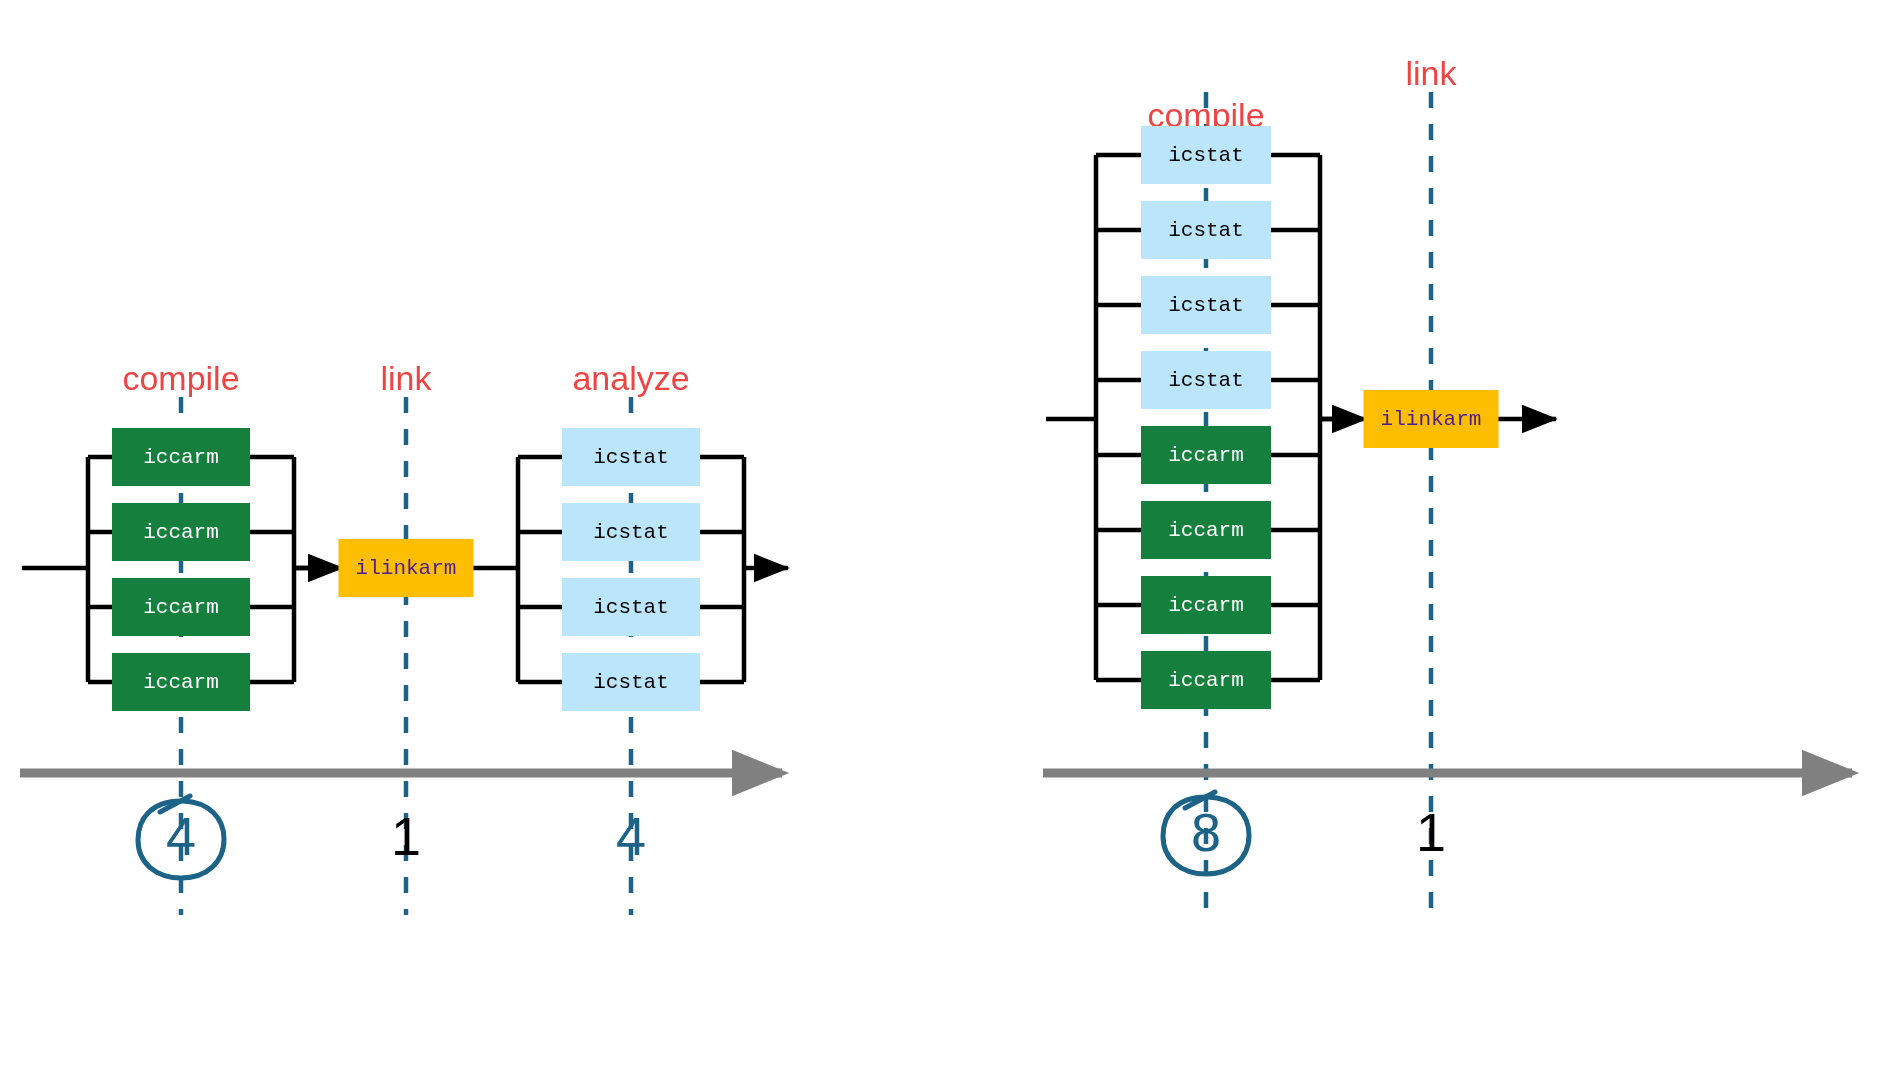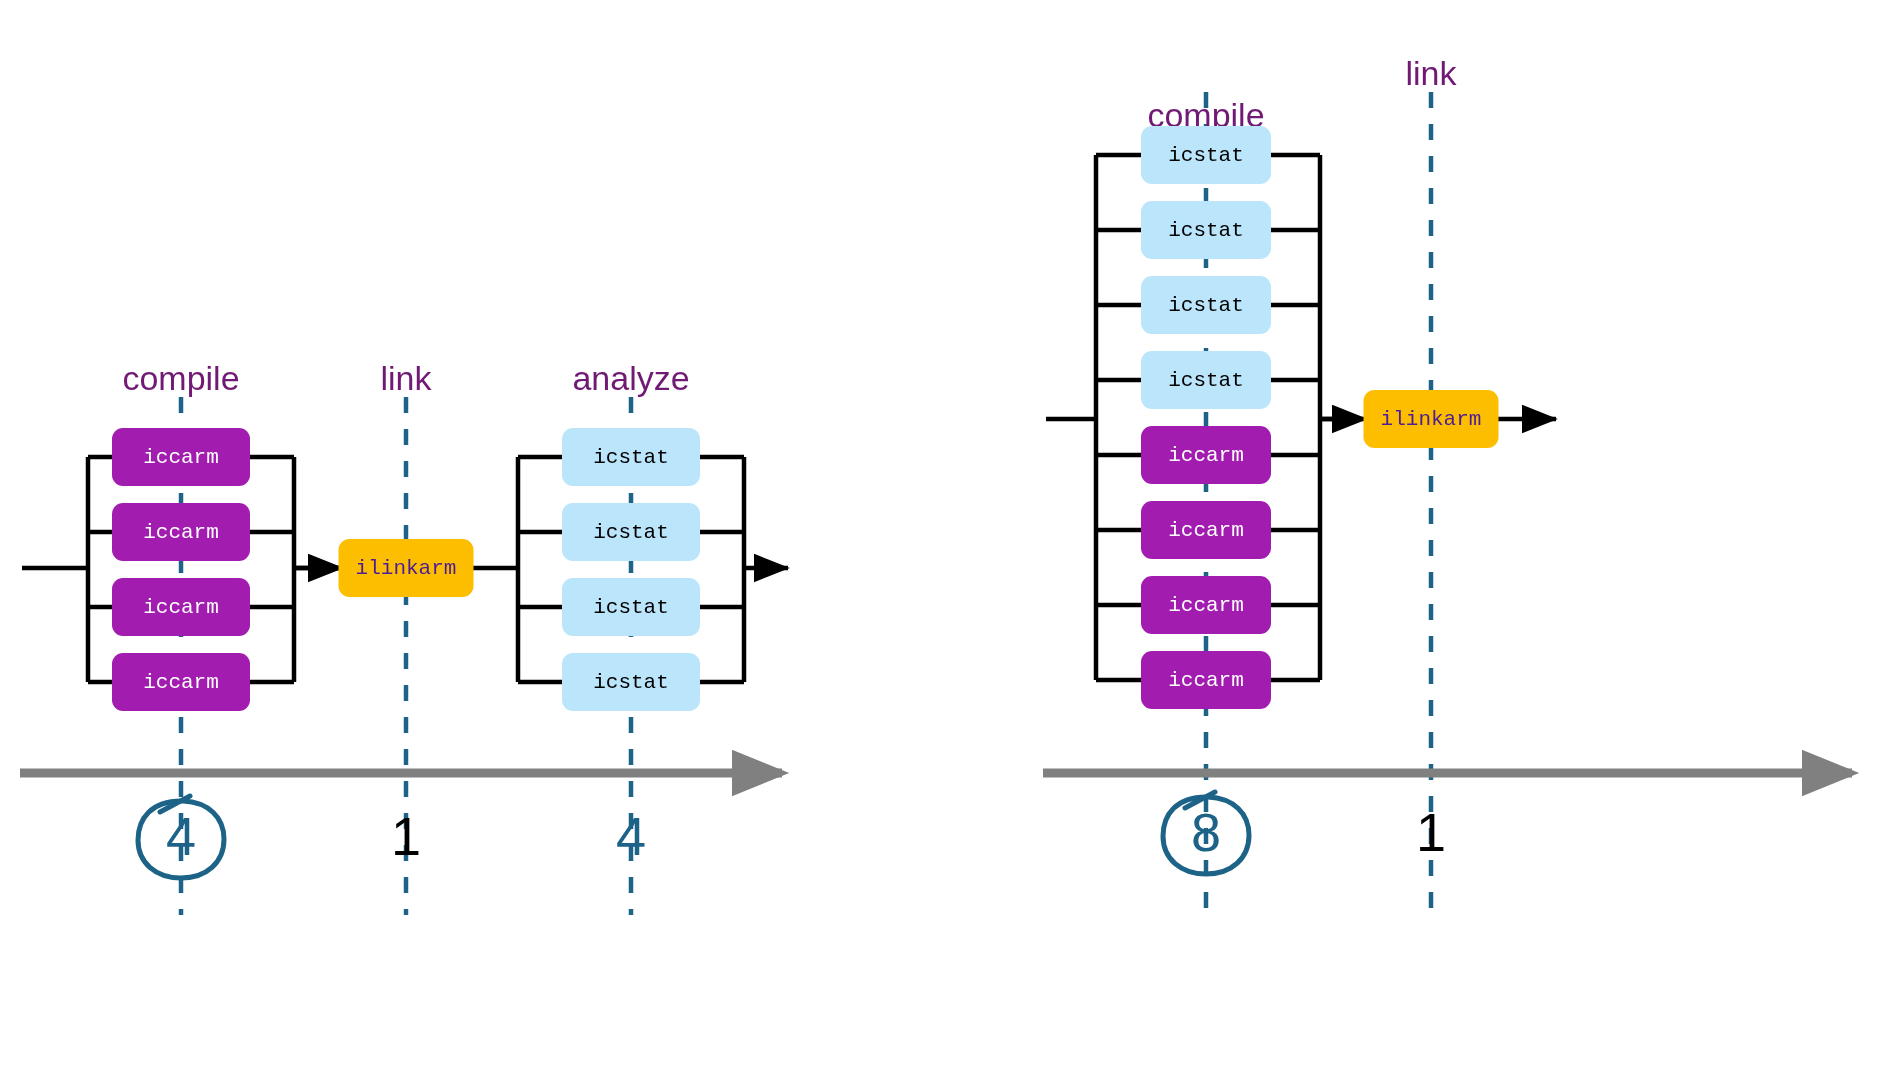--- a/index.html
+++ b/index.html
@@ -23,40 +23,39 @@
   svg.diagram {
     position: absolute;
     left: 0; top: 0;
     width: 1897px;
     height: 1078px;
   }
   .stage-label {
     position: absolute;
     font-family: "Liberation Sans", sans-serif;
     font-size: 34px;
-    color: #701a75;
+    color: #ef4444;
     text-align: center;
     white-space: pre;
     line-height: 1.22;
     transform: translateX(-50%);
   }
   .proc-box {
     position: absolute;
     transform: translateX(-50%);
     box-sizing: border-box;
     display: flex;
     align-items: center;
     justify-content: center;
     font-family: "Liberation Mono", monospace;
     font-size: 21px;
     letter-spacing: 0px;
-    border-radius: 11px;
   }
   .proc-box.gray {
-    background: #a21caf;
+    background: #15803d;
     color: #ffffff;
   }
   .proc-box.blue {
     background: #bbe5fb;
     color: #000000;
   }
   .proc-box.amber {
     background: #fdbe00;
     color: #4c1d95;
   }

